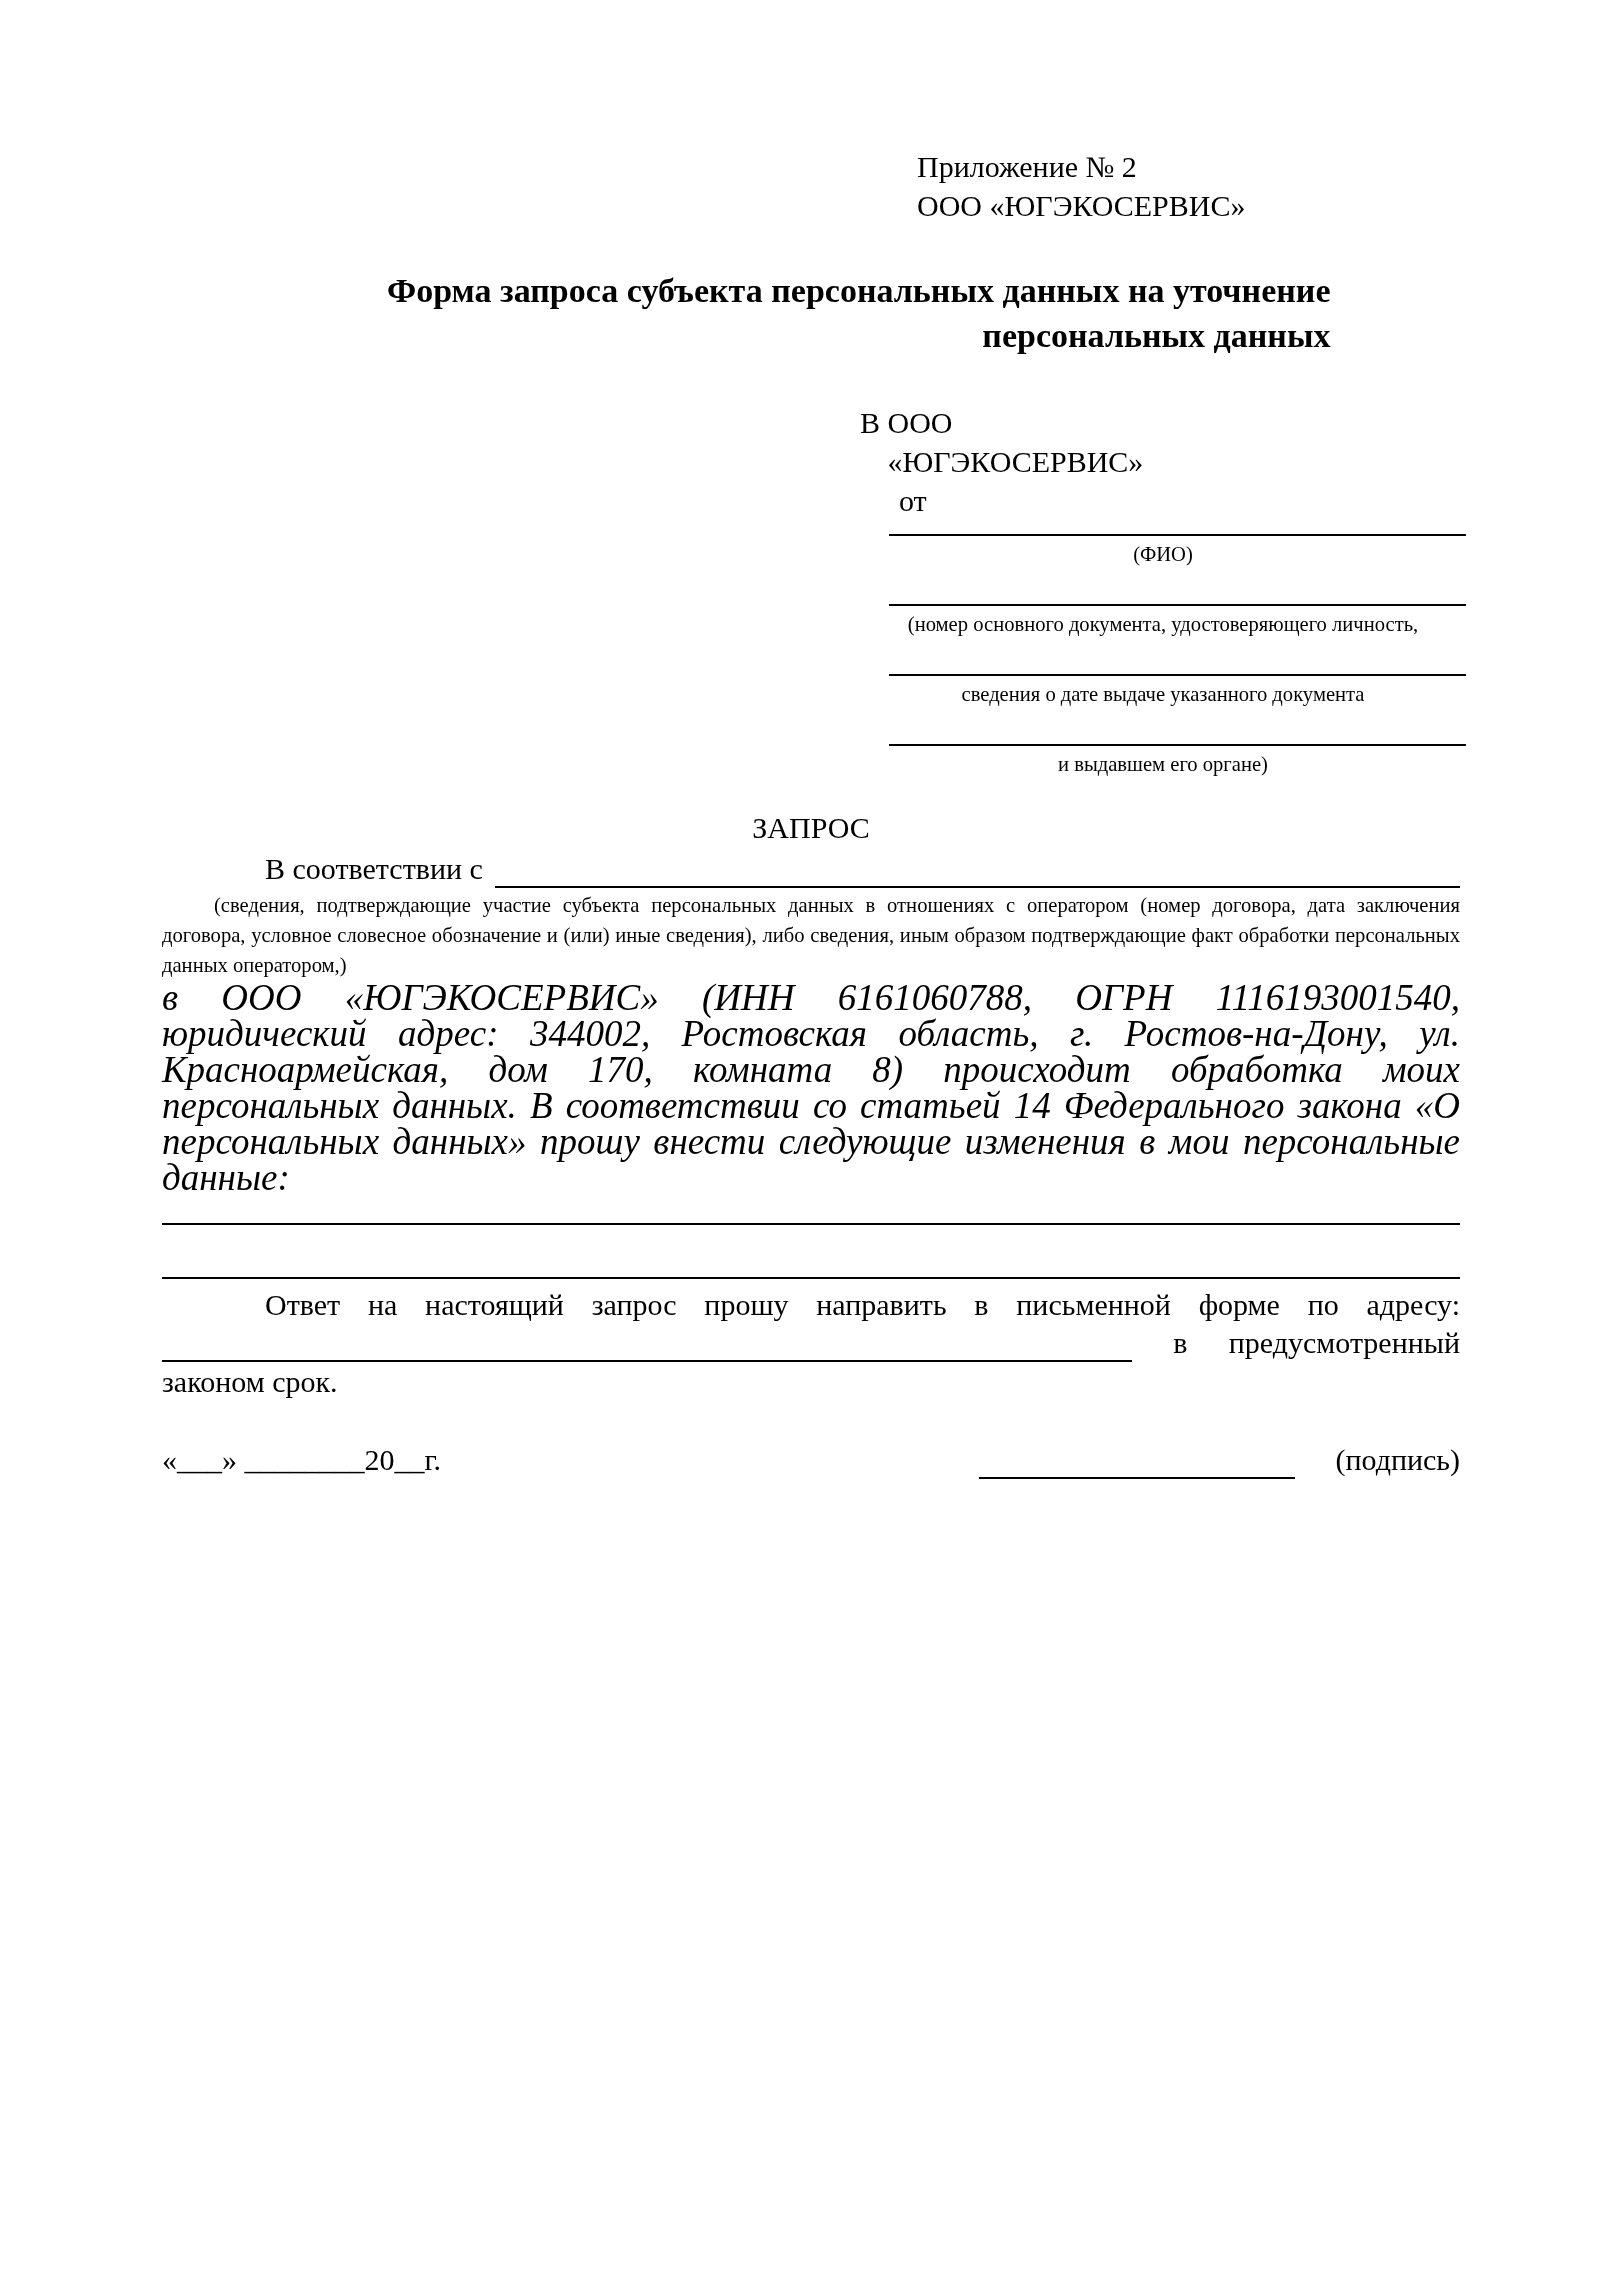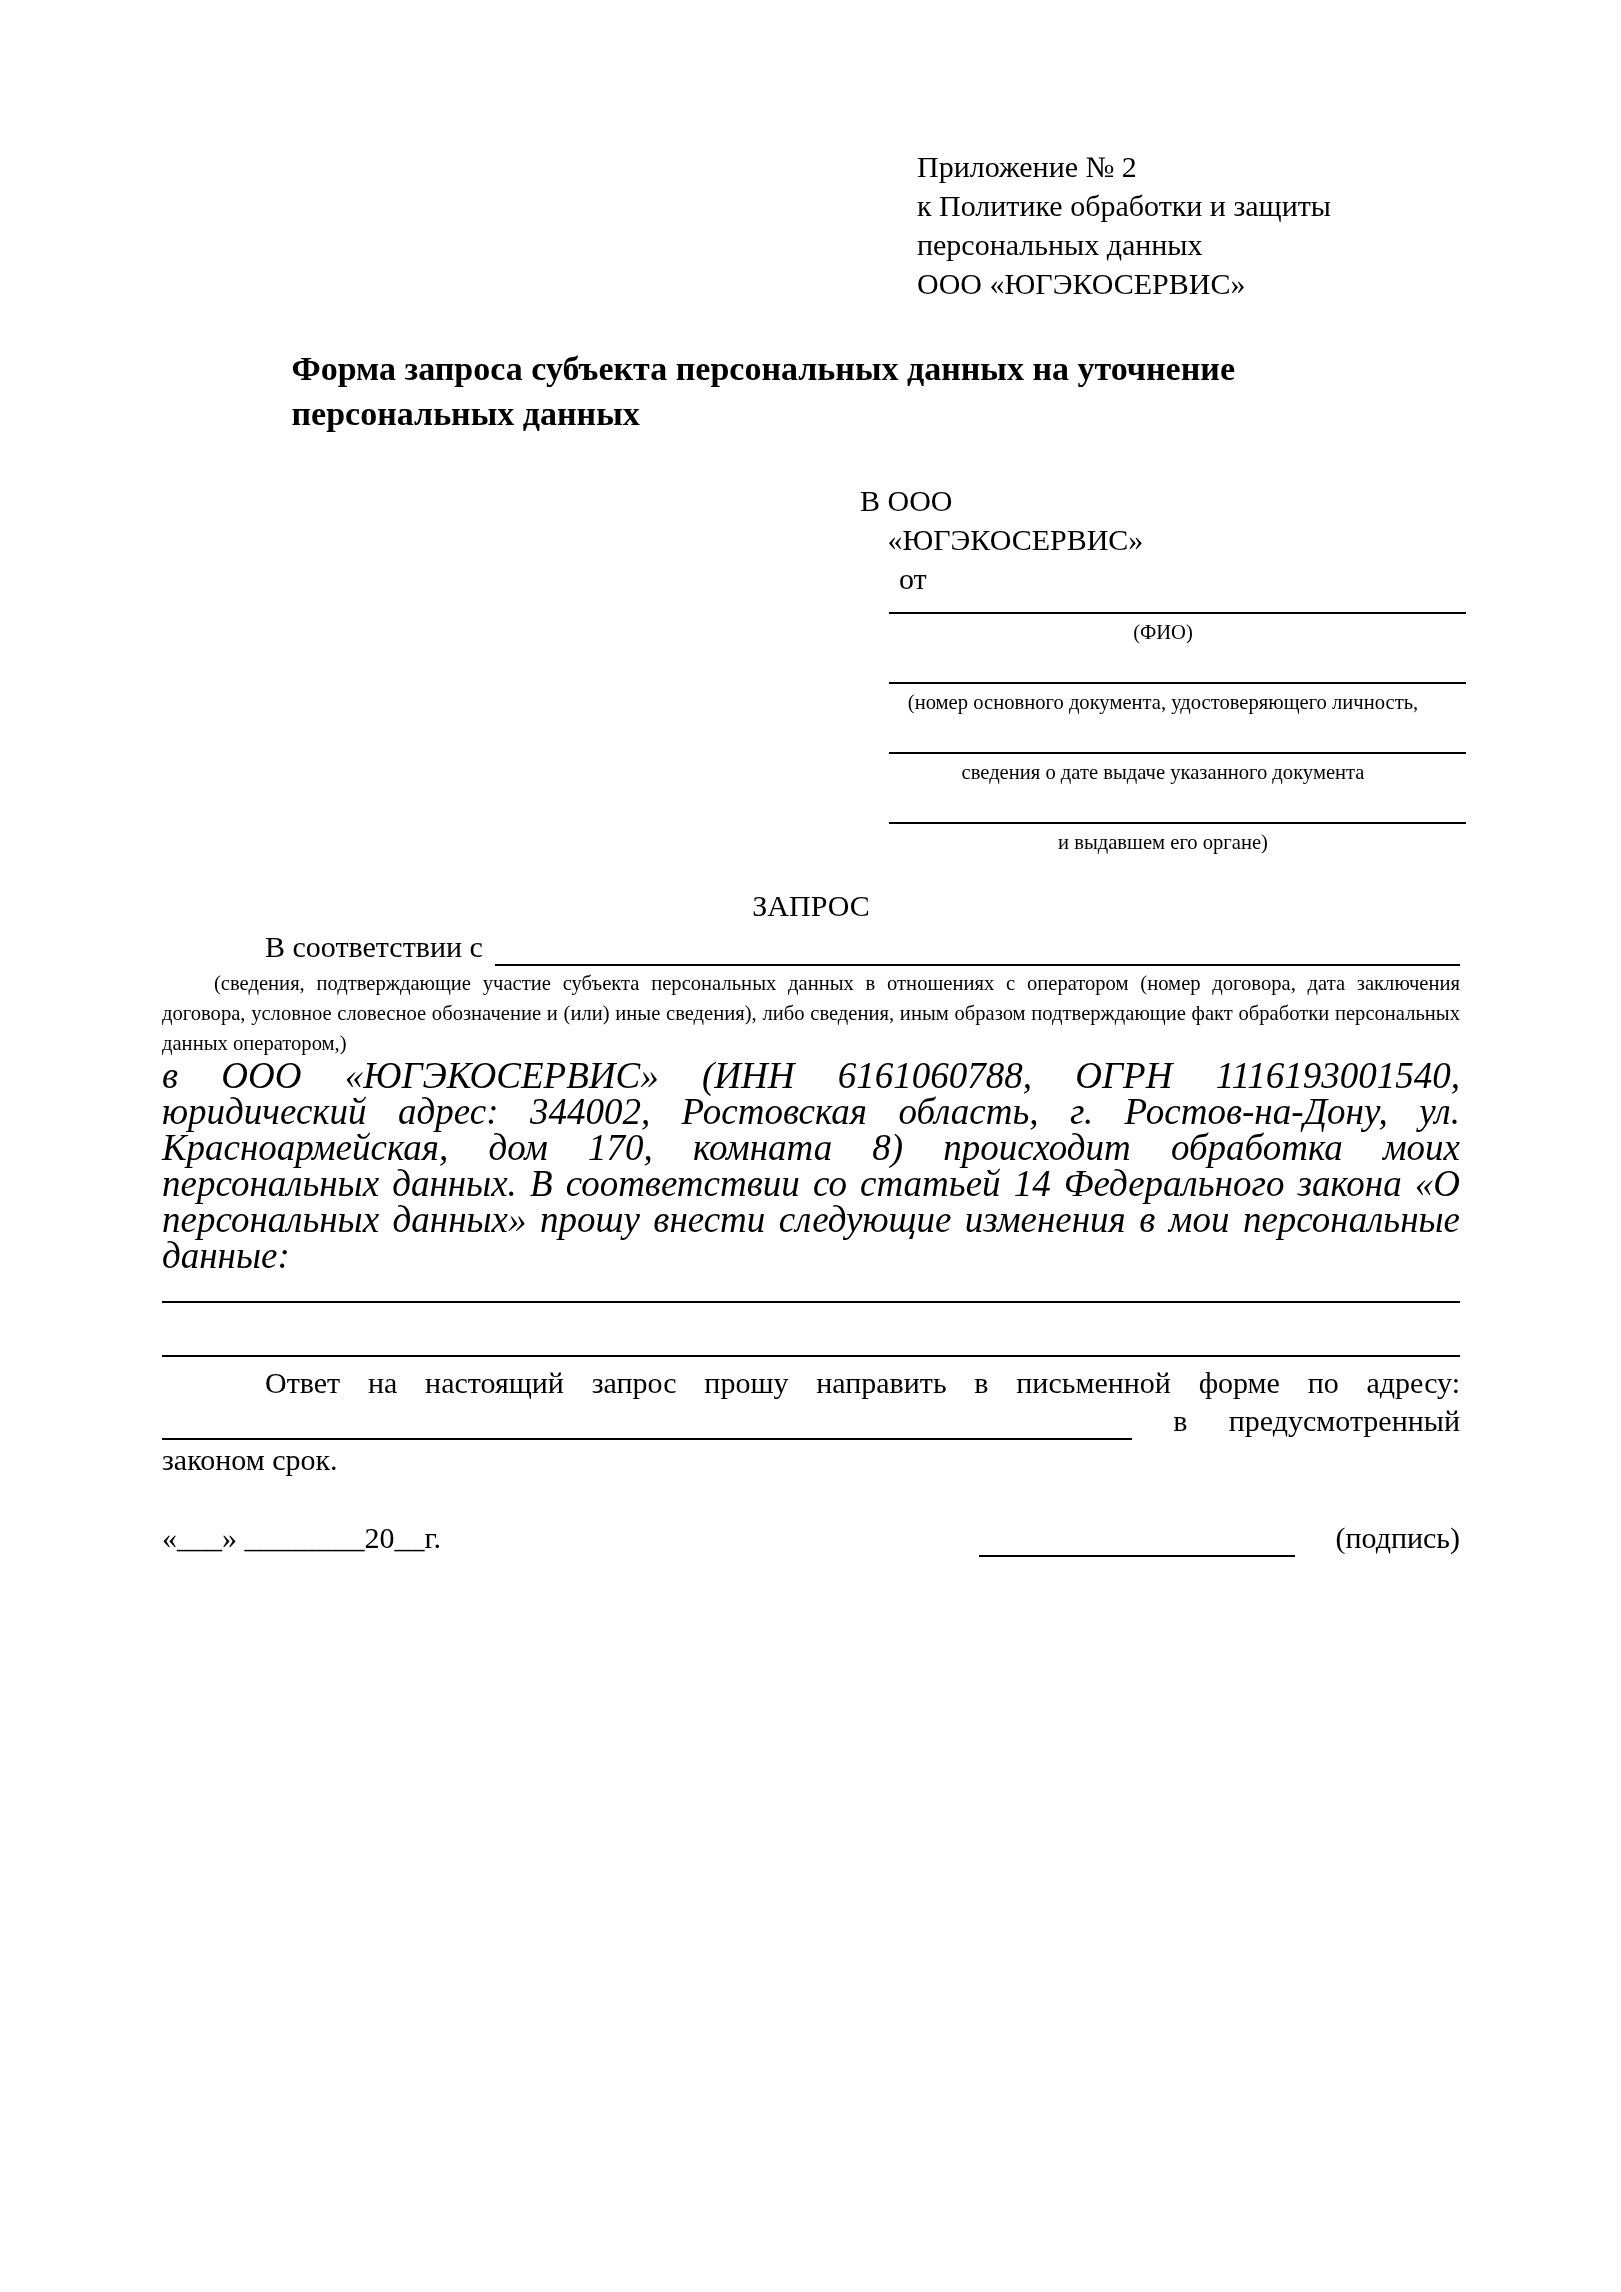--- a/index.html
+++ b/index.html
@@ -20,21 +20,21 @@
     margin-left: 755px;
     width: 564px;
     font-size: 30px;
     line-height: 39px;
   }
 
   
   .title {
     width: 1039px;
     margin: 43px auto 0 auto;
-    text-align: left;
+    text-align: right;
     font-weight: bold;
     font-size: 34px;
     line-height: 45px;
   }
 
   
   .addressee {
     margin-top: 45px;
     margin-left: 698px;
     width: 606px;
@@ -140,21 +140,20 @@
     height: 29px;
   }
 </style>
 </head>
 <body>
 
 <div class="page">
 
   <div class="header-block">
     <div>Приложение № 2</div>
-    <div>к Политике обработки и защиты персональных данных</div>
     <div>ООО «ЮГЭКОСЕРВИС»</div>
   </div>
 
   <div class="title">Форма запроса субъекта персональных данных на уточнение персональных данных</div>
 
   <div class="addressee">
     <div>В ООО</div>
     <div class="addr-line2">«ЮГЭКОСЕРВИС»</div>
     <div class="addr-line3">от</div>
 

